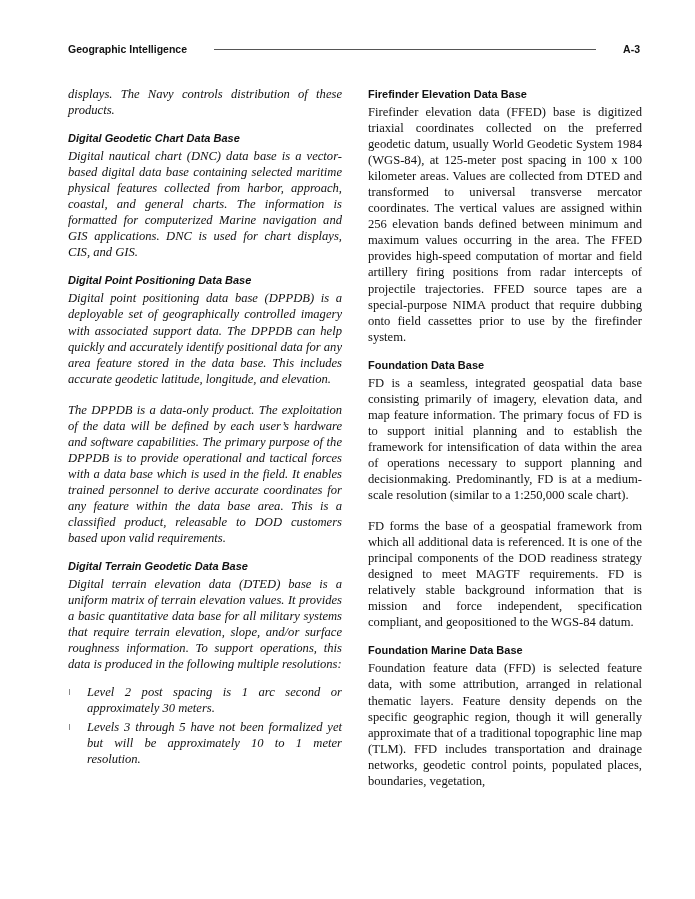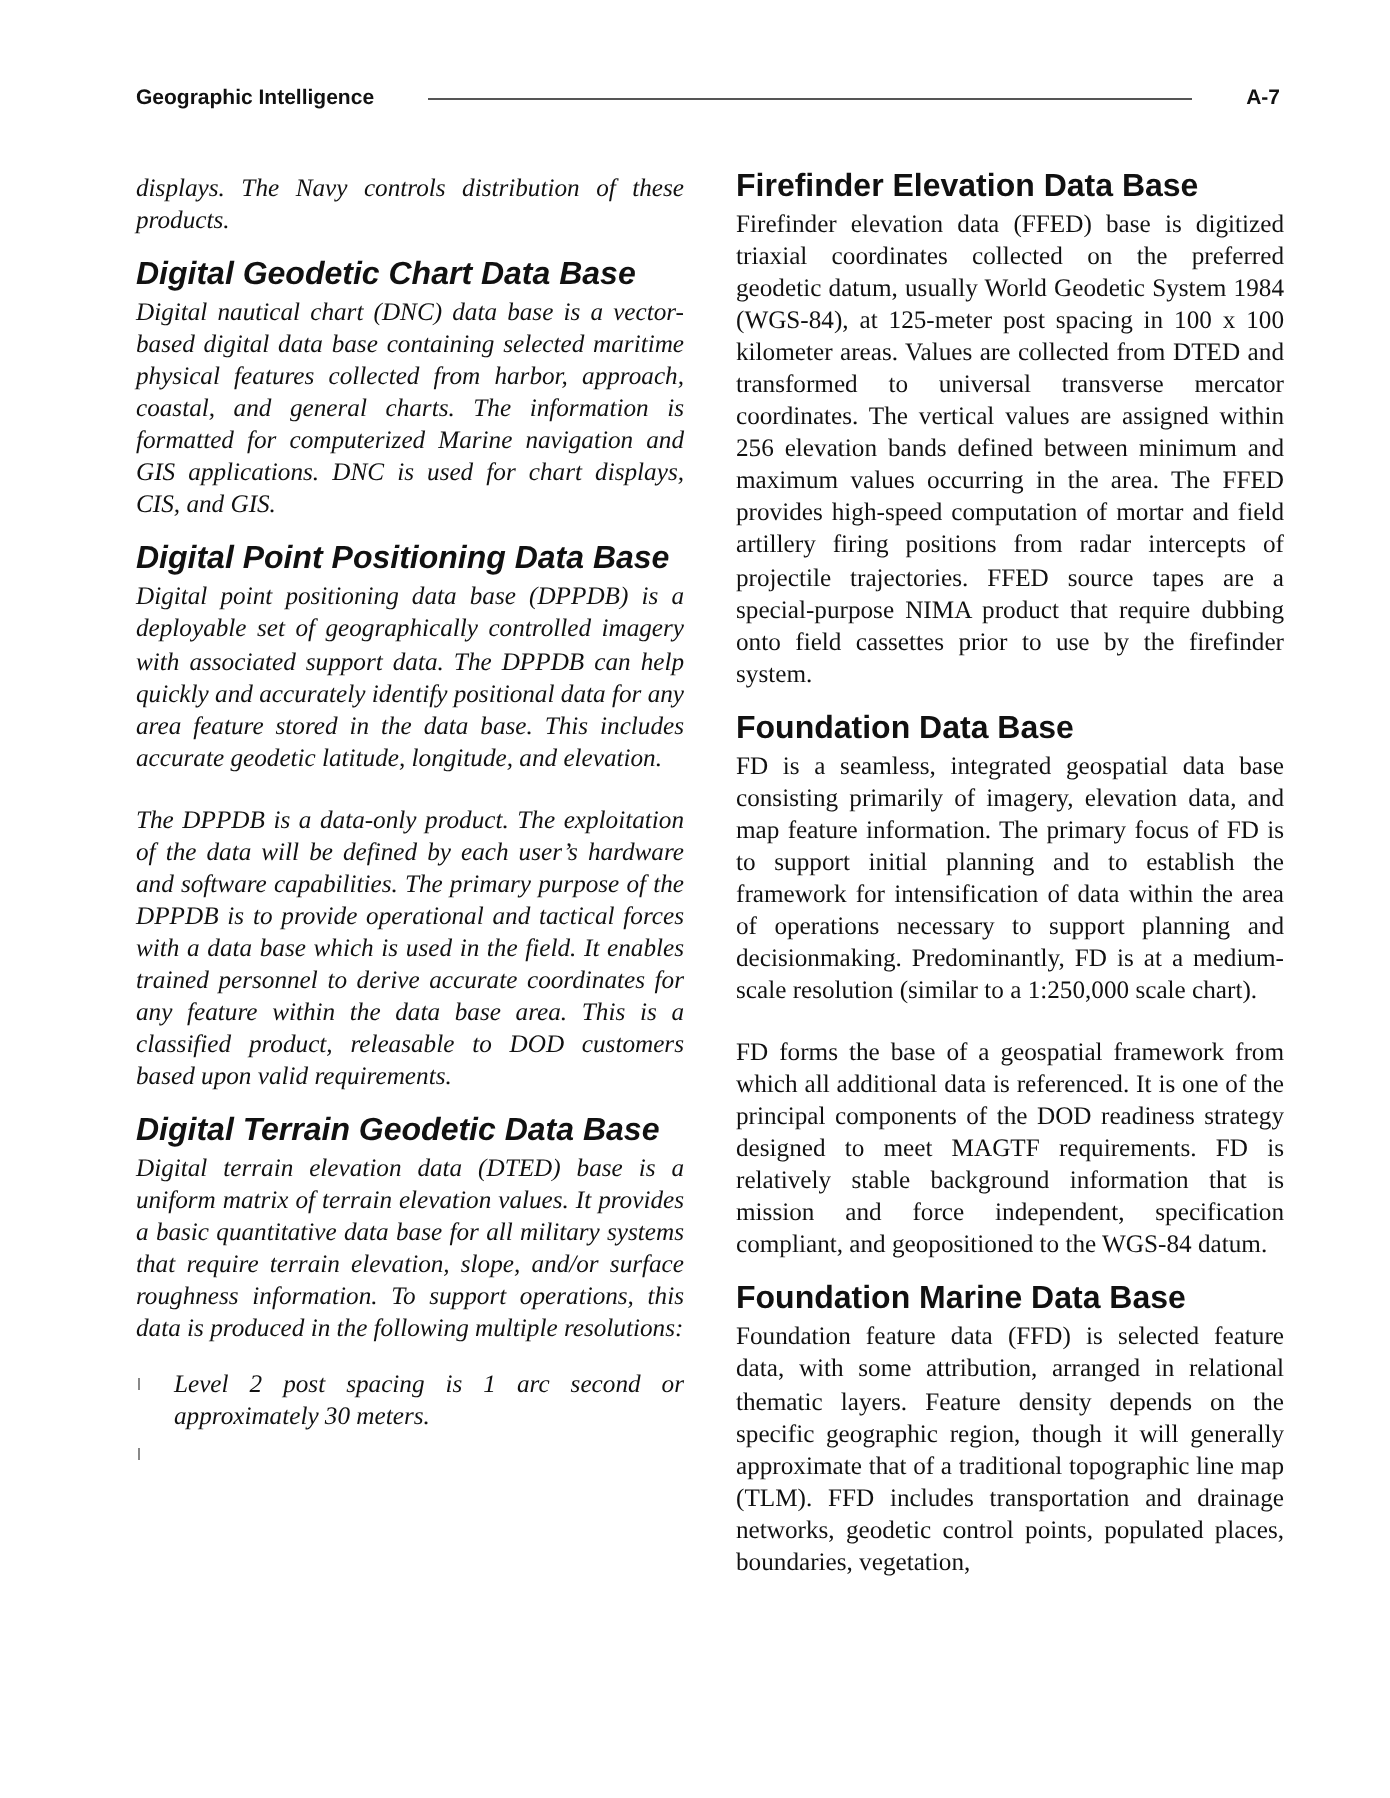--- a/index.html
+++ b/index.html
@@ -11,36 +11,36 @@
   }
   .header .rule { flex: 1; height: 0; border-top: 1px solid #555; margin: 0 3px; }
   .col {
     position: absolute; top: 86px; width: 274px;
     font-family: "Liberation Serif", serif; font-size: 12.6px; line-height: 16.05px; color: #111;
   }
   .col.left { left: 68px; font-style: italic; }
   .col.right { left: 368px; }
   .col p { margin: 0 0 12px 0; text-align: justify; }
   .col h2 {
-    font-family: "Liberation Sans", sans-serif; font-weight: bold; font-size: 16px;
+    font-family: "Liberation Sans", sans-serif; font-weight: bold; font-size: 11px;
     line-height: 16px; margin: 0 0 2px 0; color: #111;
   }
   .col ul { list-style: none; margin: 0; padding: 0; }
   .col li { position: relative; padding-left: 19px; margin-bottom: 2px; text-align: justify; }
   .col li .bullet {
     position: absolute; left: 1px; top: 5px; width: 1px; height: 6px; background: #888;
   }
 </style>
 </head>
 <body>
 
 <div class="header">
   <span>Geographic Intelligence</span>
   <span class="rule"></span>
-  <span>A-7</span>
+  <span>A-3</span>
 </div>
 
 <div class="col left">
   <p>displays. The Navy controls distribution of these products.</p>
 
   <section>
     <h2>Digital Geodetic Chart Data Base</h2>
     <p>Digital nautical chart (DNC) data base is a vector-based digital data base containing selected maritime physical features collected from harbor, approach, coastal, and general charts. The information is formatted for computerized Marine navigation and GIS applications. DNC is used for chart displays, CIS, and GIS.</p>
   </section>
 
@@ -53,20 +53,21 @@
   <section>
     <h2>Digital Terrain Geodetic Data Base</h2>
     <p>Digital terrain elevation data (DTED) base is a uniform matrix of terrain elevation values. It provides a basic quantitative data base for all military systems that require terrain elevation, slope, and/or surface roughness information. To support operations, this data is produced in the following multiple resolutions:</p>
     <ul>
       <li>
         <span class="bullet"></span>
         <span>Level 2 post spacing is 1 arc second or approximately 30 meters.</span>
       </li>
       <li>
         <span class="bullet"></span>
+        <span>Levels 3 through 5 have not been formalized yet but will be approximately 10 to 1 meter resolution.</span>
       </li>
     </ul>
   </section>
 </div>
 
 <div class="col right">
   <section>
     <h2>Firefinder Elevation Data Base</h2>
     <p>Firefinder elevation data (FFED) base is digitized triaxial coordinates collected on the preferred geodetic datum, usually World Geodetic System 1984 (WGS-84), at 125-meter post spacing in 100 x 100 kilometer areas. Values are collected from DTED and transformed to universal transverse mercator coordinates. The vertical values are assigned within 256 elevation bands defined between minimum and maximum values occurring in the area. The FFED provides high-speed computation of mortar and field artillery firing positions from radar intercepts of projectile trajectories. FFED source tapes are a special-purpose NIMA product that require dubbing onto field cassettes prior to use by the firefinder system.</p>
   </section>

